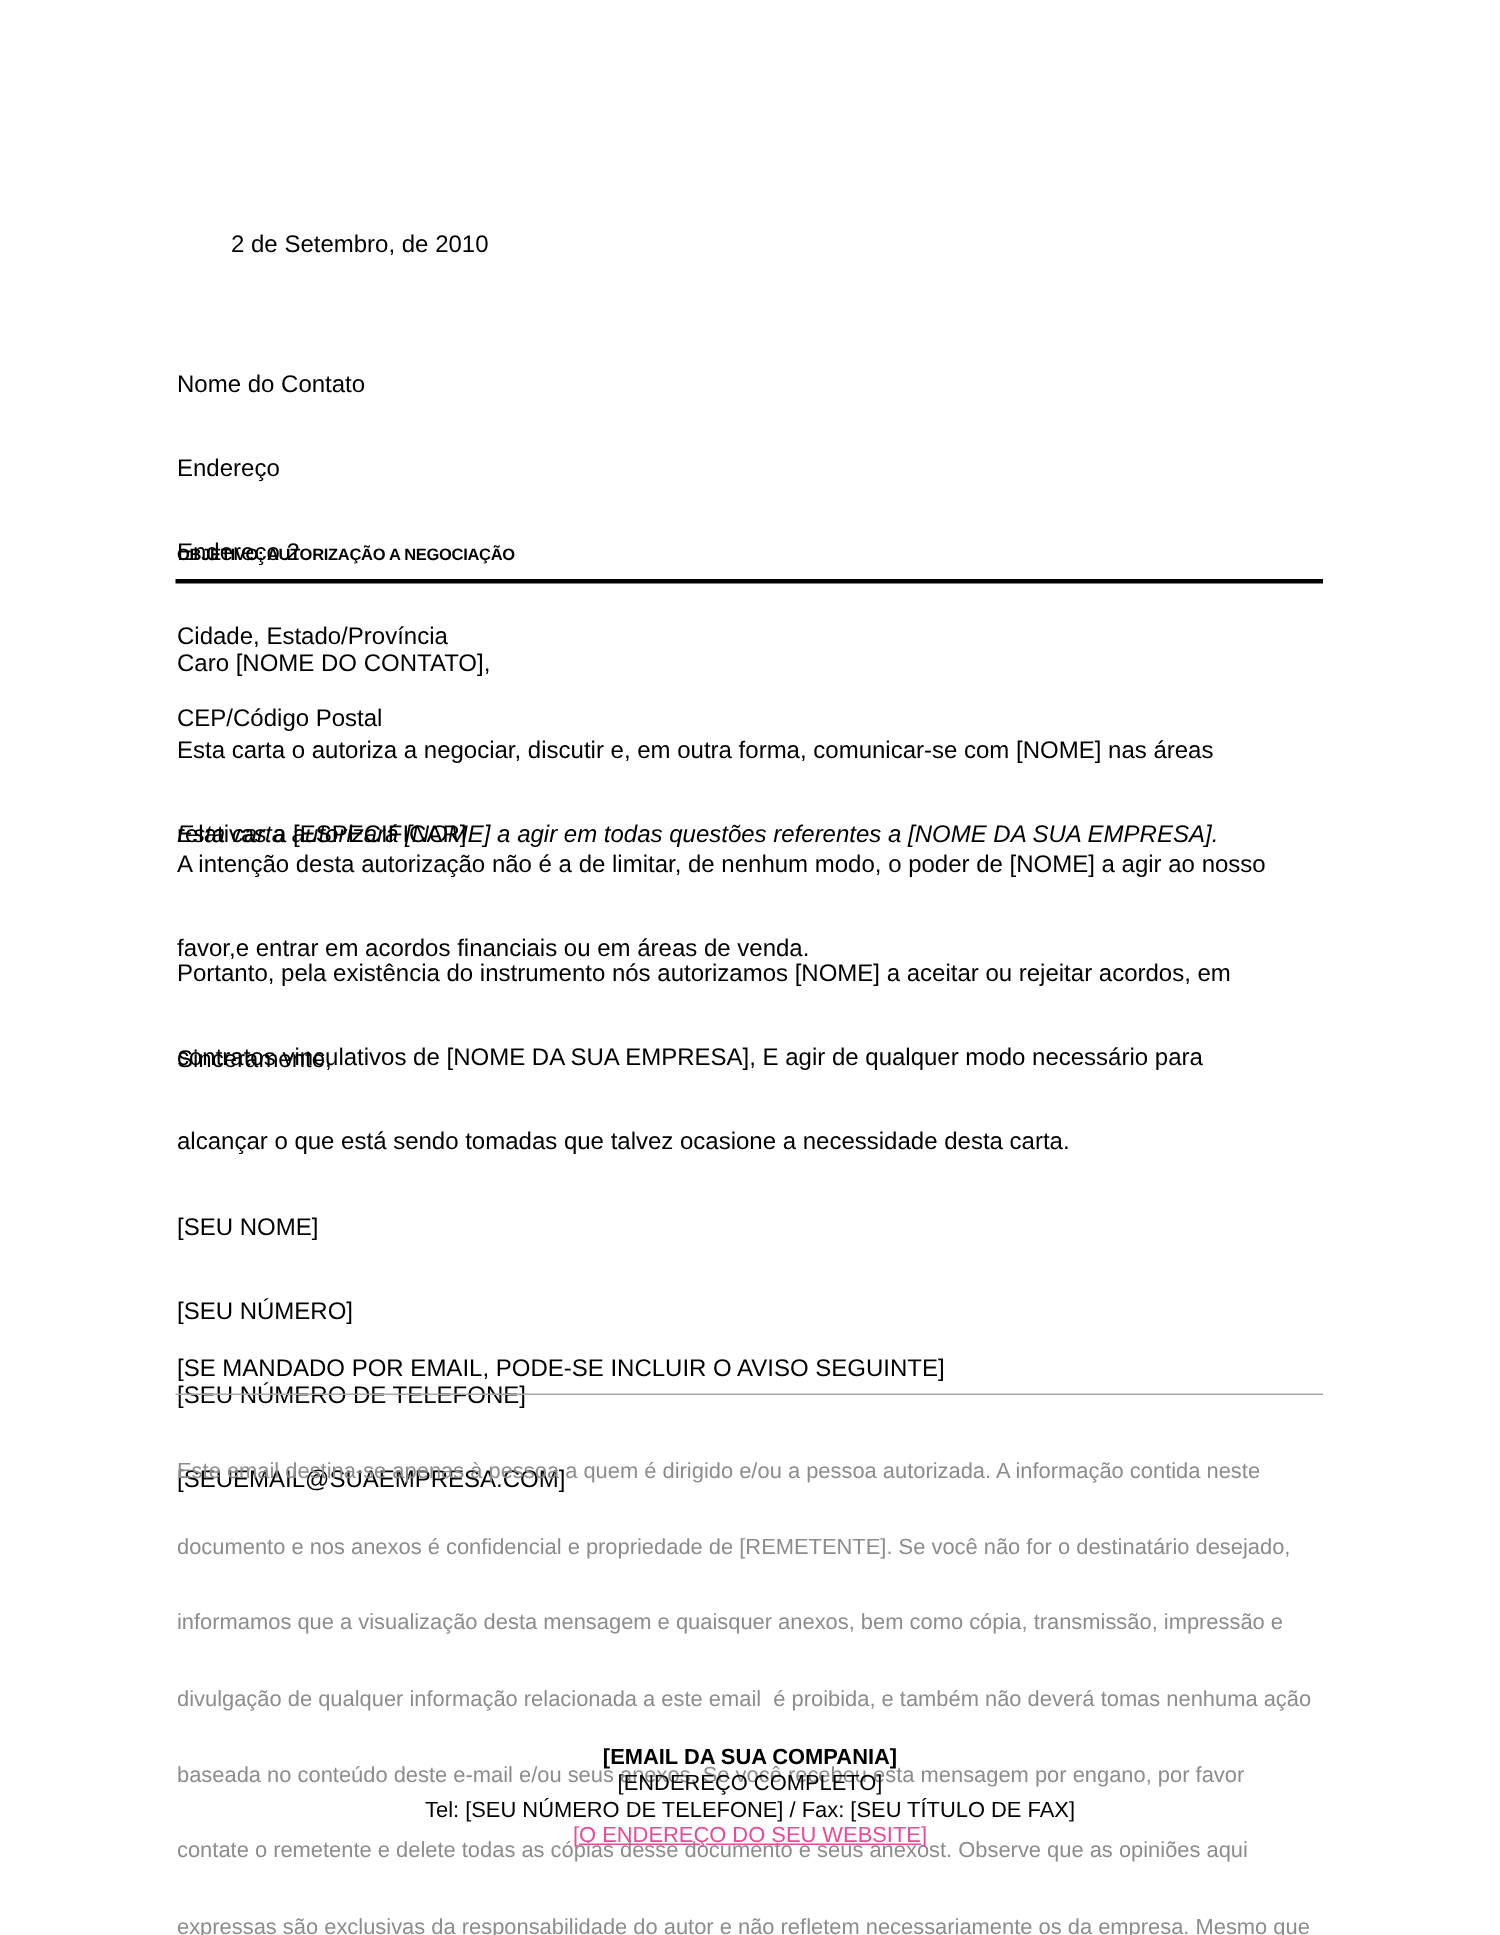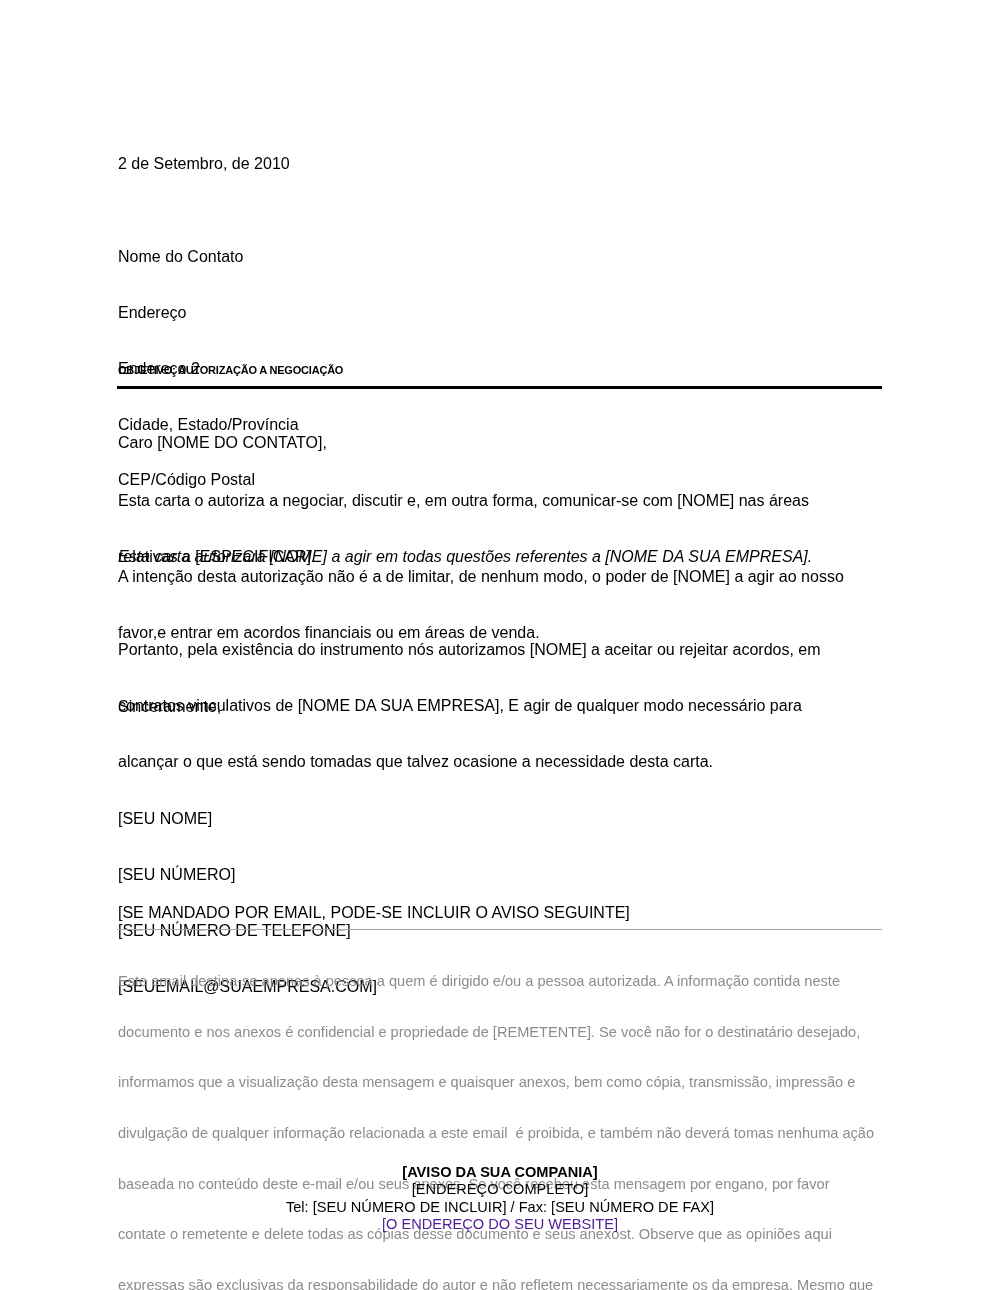--- a/index.html
+++ b/index.html
@@ -7,26 +7,26 @@
          font-family: "Liberation Sans", sans-serif; color: #000; }
   .abs { position: absolute; left: 118px; }
   .t { font-size: 16px; line-height: 18.6px; white-space: pre; margin: 0; }
   .line { display: block; }
   .heading { font-weight: bold; font-size: 11px; letter-spacing: -0.2px; }
   .rule-thick { position: absolute; left: 117px; top: 386px; width: 765px; height: 3px; background: #000; }
   .rule-thin { position: absolute; left: 117px; top: 929px; width: 765px; height: 1px; background: #a8a8a8; }
   .disclaimer { color: #8c8c8c; font-size: 14.6px; line-height: 16.9px; white-space: pre; }
   .footer { position: absolute; left: 0; width: 1000px; top: 1164px; text-align: center; font-size: 14.6px; line-height: 17.3px; }
   .footer .bold { font-weight: bold; }
-  .footer a { color: #4c1d95; }
+  .footer a { color: #ec4899; text-decoration: underline; }
 </style>
 </head>
 <body>
 
-<div class="abs t" style="top:155px;">2 de Setembro, de 2010</div>
+<div class="abs t" style="top:155px;margin-left:36px;">2 de Setembro, de 2010</div>
 
 <div class="abs t" style="top:211px;">
   <span class="line">Nome do Contato</span>
   <span class="line">Endereço</span>
   <span class="line">Endereço 2</span>
   <span class="line">Cidade, Estado/Província</span>
   <span class="line">CEP/Código Postal</span>
 </div>
 
 <div class="abs t heading" style="top:361px;">OBJETIVO: AUTORIZAÇÃO A NEGOCIAÇÃO</div>
@@ -72,17 +72,17 @@
   <span class="line">contate o remetente e delete todas as cópias desse documento e seus anexost. Observe que as opiniões aqui</span>
   <span class="line">expressas são exclusivas da responsabilidade do autor e não refletem necessariamente os da empresa. Mesmo que</span>
   
   
   
   
   
 </div>
 
 <div class="footer">
-  <div class="bold">[AVISO DA SUA COMPANIA]</div>
+  <div class="bold">[EMAIL DA SUA COMPANIA]</div>
   <div>[ENDEREÇO COMPLETO]</div>
-  <div>Tel: [SEU NÚMERO DE INCLUIR] / Fax: [SEU NÚMERO DE FAX]</div>
+  <div>Tel: [SEU NÚMERO DE TELEFONE] / Fax: [SEU TÍTULO DE FAX]</div>
   <div><a>[O ENDEREÇO DO SEU WEBSITE]</a></div>
 </div>
 
 </body></html>

